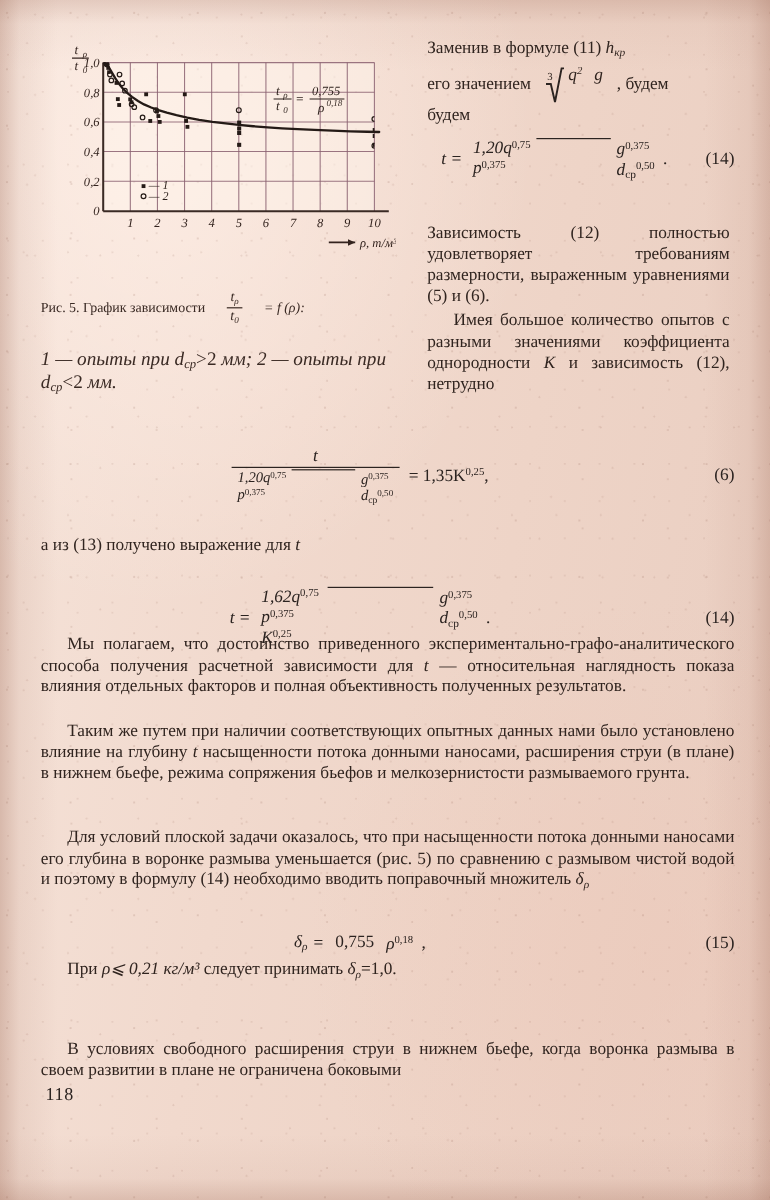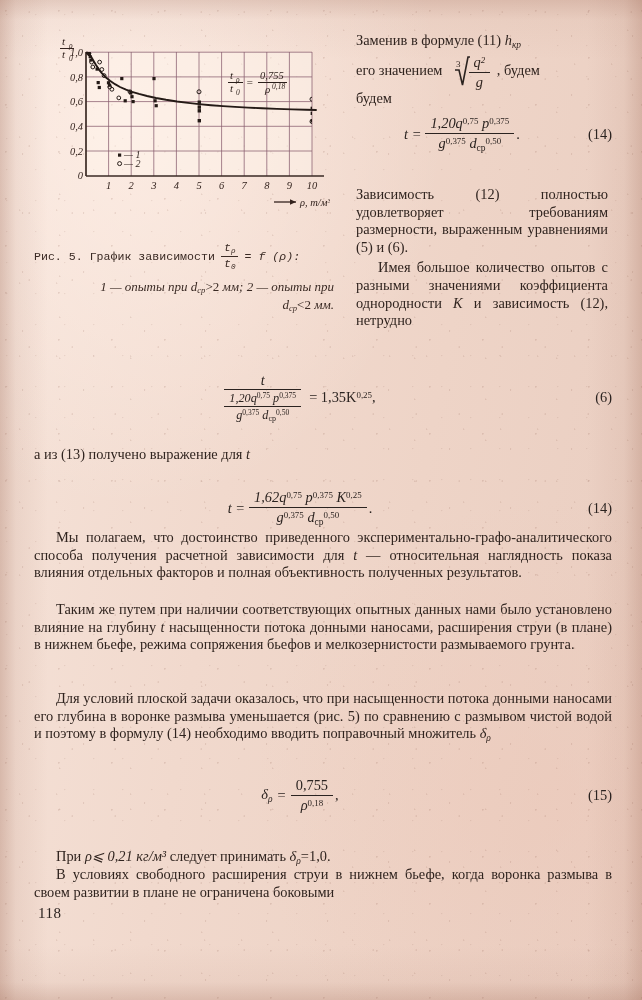--- a/index.html
+++ b/index.html
@@ -91,29 +91,28 @@
     width: 300px;
     font-size: 11.6px;
     line-height: 14px;
     color: #3a2a24;
     text-align: center;
   }
   .fig-caption .cap-line1 {
     display: flex;
     align-items: center;
     justify-content: flex-start;
-    gap: 4px;
+    gap: 16px;
     white-space: nowrap;
-    font-family: Liberation Mono, monospace;
   }
   .fig-caption .cap-legend {
-    margin-top: 9px;
-    font-size: 13px;
+    margin-top: 22px;
+    font-size: 16px;
     line-height: 13.5px;
-    text-align: right;
+    text-align: left;
   }
   .frac-inline {
     display: inline-flex;
     flex-direction: column;
     align-items: center;
     vertical-align: middle;
     line-height: 1.05;
     font-style: italic;
     margin: 0 2px;
   }
@@ -141,22 +140,22 @@
   }
   .radindex {
     font-size: 9px;
     position: relative;
     top: 2px;
     left: 7px;
     z-index: 2;
   }
   .frac-block {
     display: inline-flex;
-    flex-direction: column;
-    align-items: center;
+    flex-direction: row;
+    align-items: flex-start;
     vertical-align: middle;
     line-height: 1.15;
     font-family: Liberation Serif, serif;
   }
   .frac-block .num { padding: 0 5px 1px; }
   .frac-block .bar {
     width: 100%;
     border-top: 1.3px solid #2b2320;
   }
   .frac-block .den { padding: 1px 5px 0; }
@@ -512,21 +511,21 @@
         <span class="num">0,755</span>
         <span class="bar"></span>
         <span class="den"><span class="it">ρ</span><sup>0,18</sup></span>
       </span>
       <span style="margin-left:2px;">,</span>
     </div>
     <div class="eqnum">(15)</div>
   </div>
 
 
-  <div class="para txt indent" style="top:848px;">
+  <div class="para txt indent" style="top:800px;">
     <span>При</span>
     <span class="it">ρ⩽</span>
     <span class="it">0,21</span>
     <span class="it">кг/м³</span>
     <span>следует принимать</span>
     <span class="it"><span>δ</span><sub>ρ</sub></span><span>=1,0.</span>
   </div>
 
   <div class="para txt indent" style="top:866px;">В условиях свободного расширения струи в нижнем бьефе, когда воронка размыва в своем развитии в плане не ограничена боковыми</div>
 

